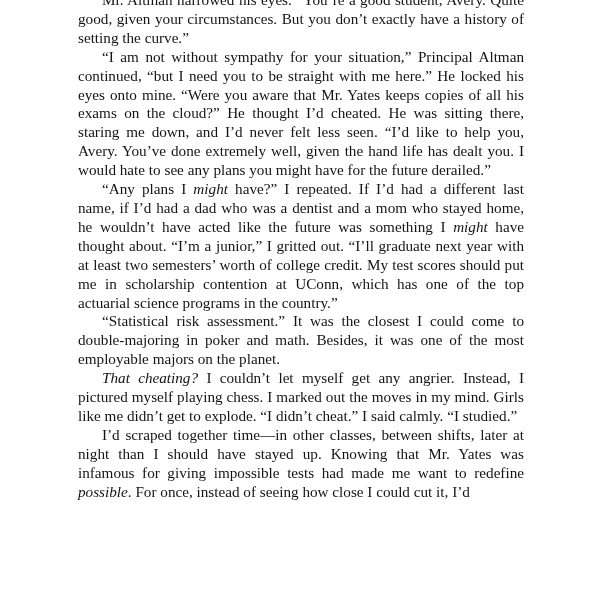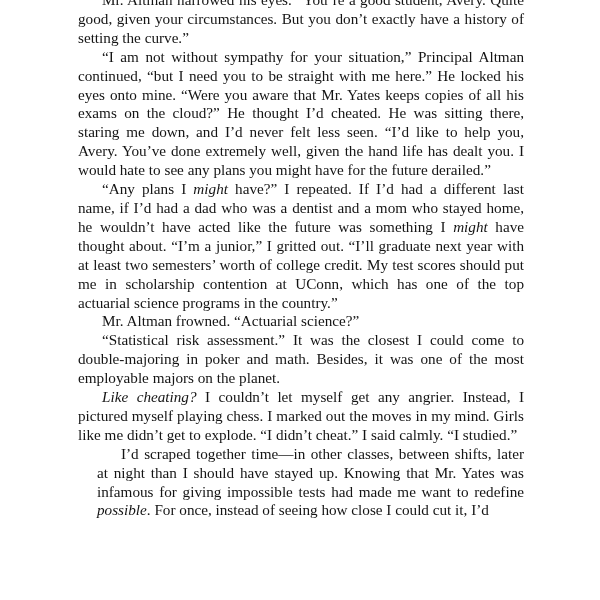--- a/index.html
+++ b/index.html
@@ -34,32 +34,30 @@
     -webkit-font-smoothing: antialiased;
   }
   #text-column p {
     margin: 0;
     text-indent: 24px;
     text-align: justify;
   }
   #text-column p:last-child {
     
     text-align: justify;
-    margin-left: 19px;
   }
   em {
     font-style: italic;
   }
 </style>
 </head>
 <body>
 
 <div id="page" style="background: rgb(255, 255, 255);">
   <div id="text-column" style="color: rgb(20, 20, 20);">
       <p><span>Mr. Altman narrowed his eyes. “You’re a good student, Avery. Quite good, given your circumstances. But you don’t exactly have a history of setting the curve.”</span></p>
       <p><span>“I am not without sympathy for your situation,” Principal Altman continued, “but I need you to be straight with me here.” He locked his eyes onto mine. “Were you aware that Mr. Yates keeps copies of all his exams on the cloud?” He thought I’d cheated. He was sitting there, staring me down, and I’d never felt less seen. “I’d like to help you, Avery. You’ve done extremely well, given the hand life has dealt you. I would hate to see any plans you might have for the future derailed.”</span></p>
       <p><span>“Any plans I </span><em>might</em><span> have?” I repeated. If I’d had a different last name, if I’d had a dad who was a dentist and a mom who stayed home, he wouldn’t have acted like the future was something I </span><em>might</em><span> have thought about. “I’m a junior,” I gritted out. “I’ll graduate next year with at least two semesters’ worth of college credit. My test scores should put me in scholarship contention at UConn, which has one of the top actuarial science programs in the country.”</span></p>
-      <p><span>Mr. Altman frowned. “Actuarial science?”</span></p>
       <p><span>“Statistical risk assessment.” It was the closest I could come to double-majoring in poker and math. Besides, it was one of the most employable majors on the planet.</span></p>
-      <p><em>Like cheating?</em><span> I couldn’t let myself get any angrier. Instead, I pictured myself playing chess. I marked out the moves in my mind. Girls like me didn’t get to explode. “I didn’t cheat.” I said calmly. “I studied.”</span></p>
+      <p><em>That cheating?</em><span> I couldn’t let myself get any angrier. Instead, I pictured myself playing chess. I marked out the moves in my mind. Girls like me didn’t get to explode. “I didn’t cheat.” I said calmly. “I studied.”</span></p>
       <p><span>I’d scraped together time—in other classes, between shifts, later at night than I should have stayed up. Knowing that Mr. Yates was infamous for giving impossible tests had made me want to redefine </span><em>possible</em><span>. For once, instead of seeing how close I could cut it, I’d</span></p>
     </div>
 </div>
 
 </body></html>

